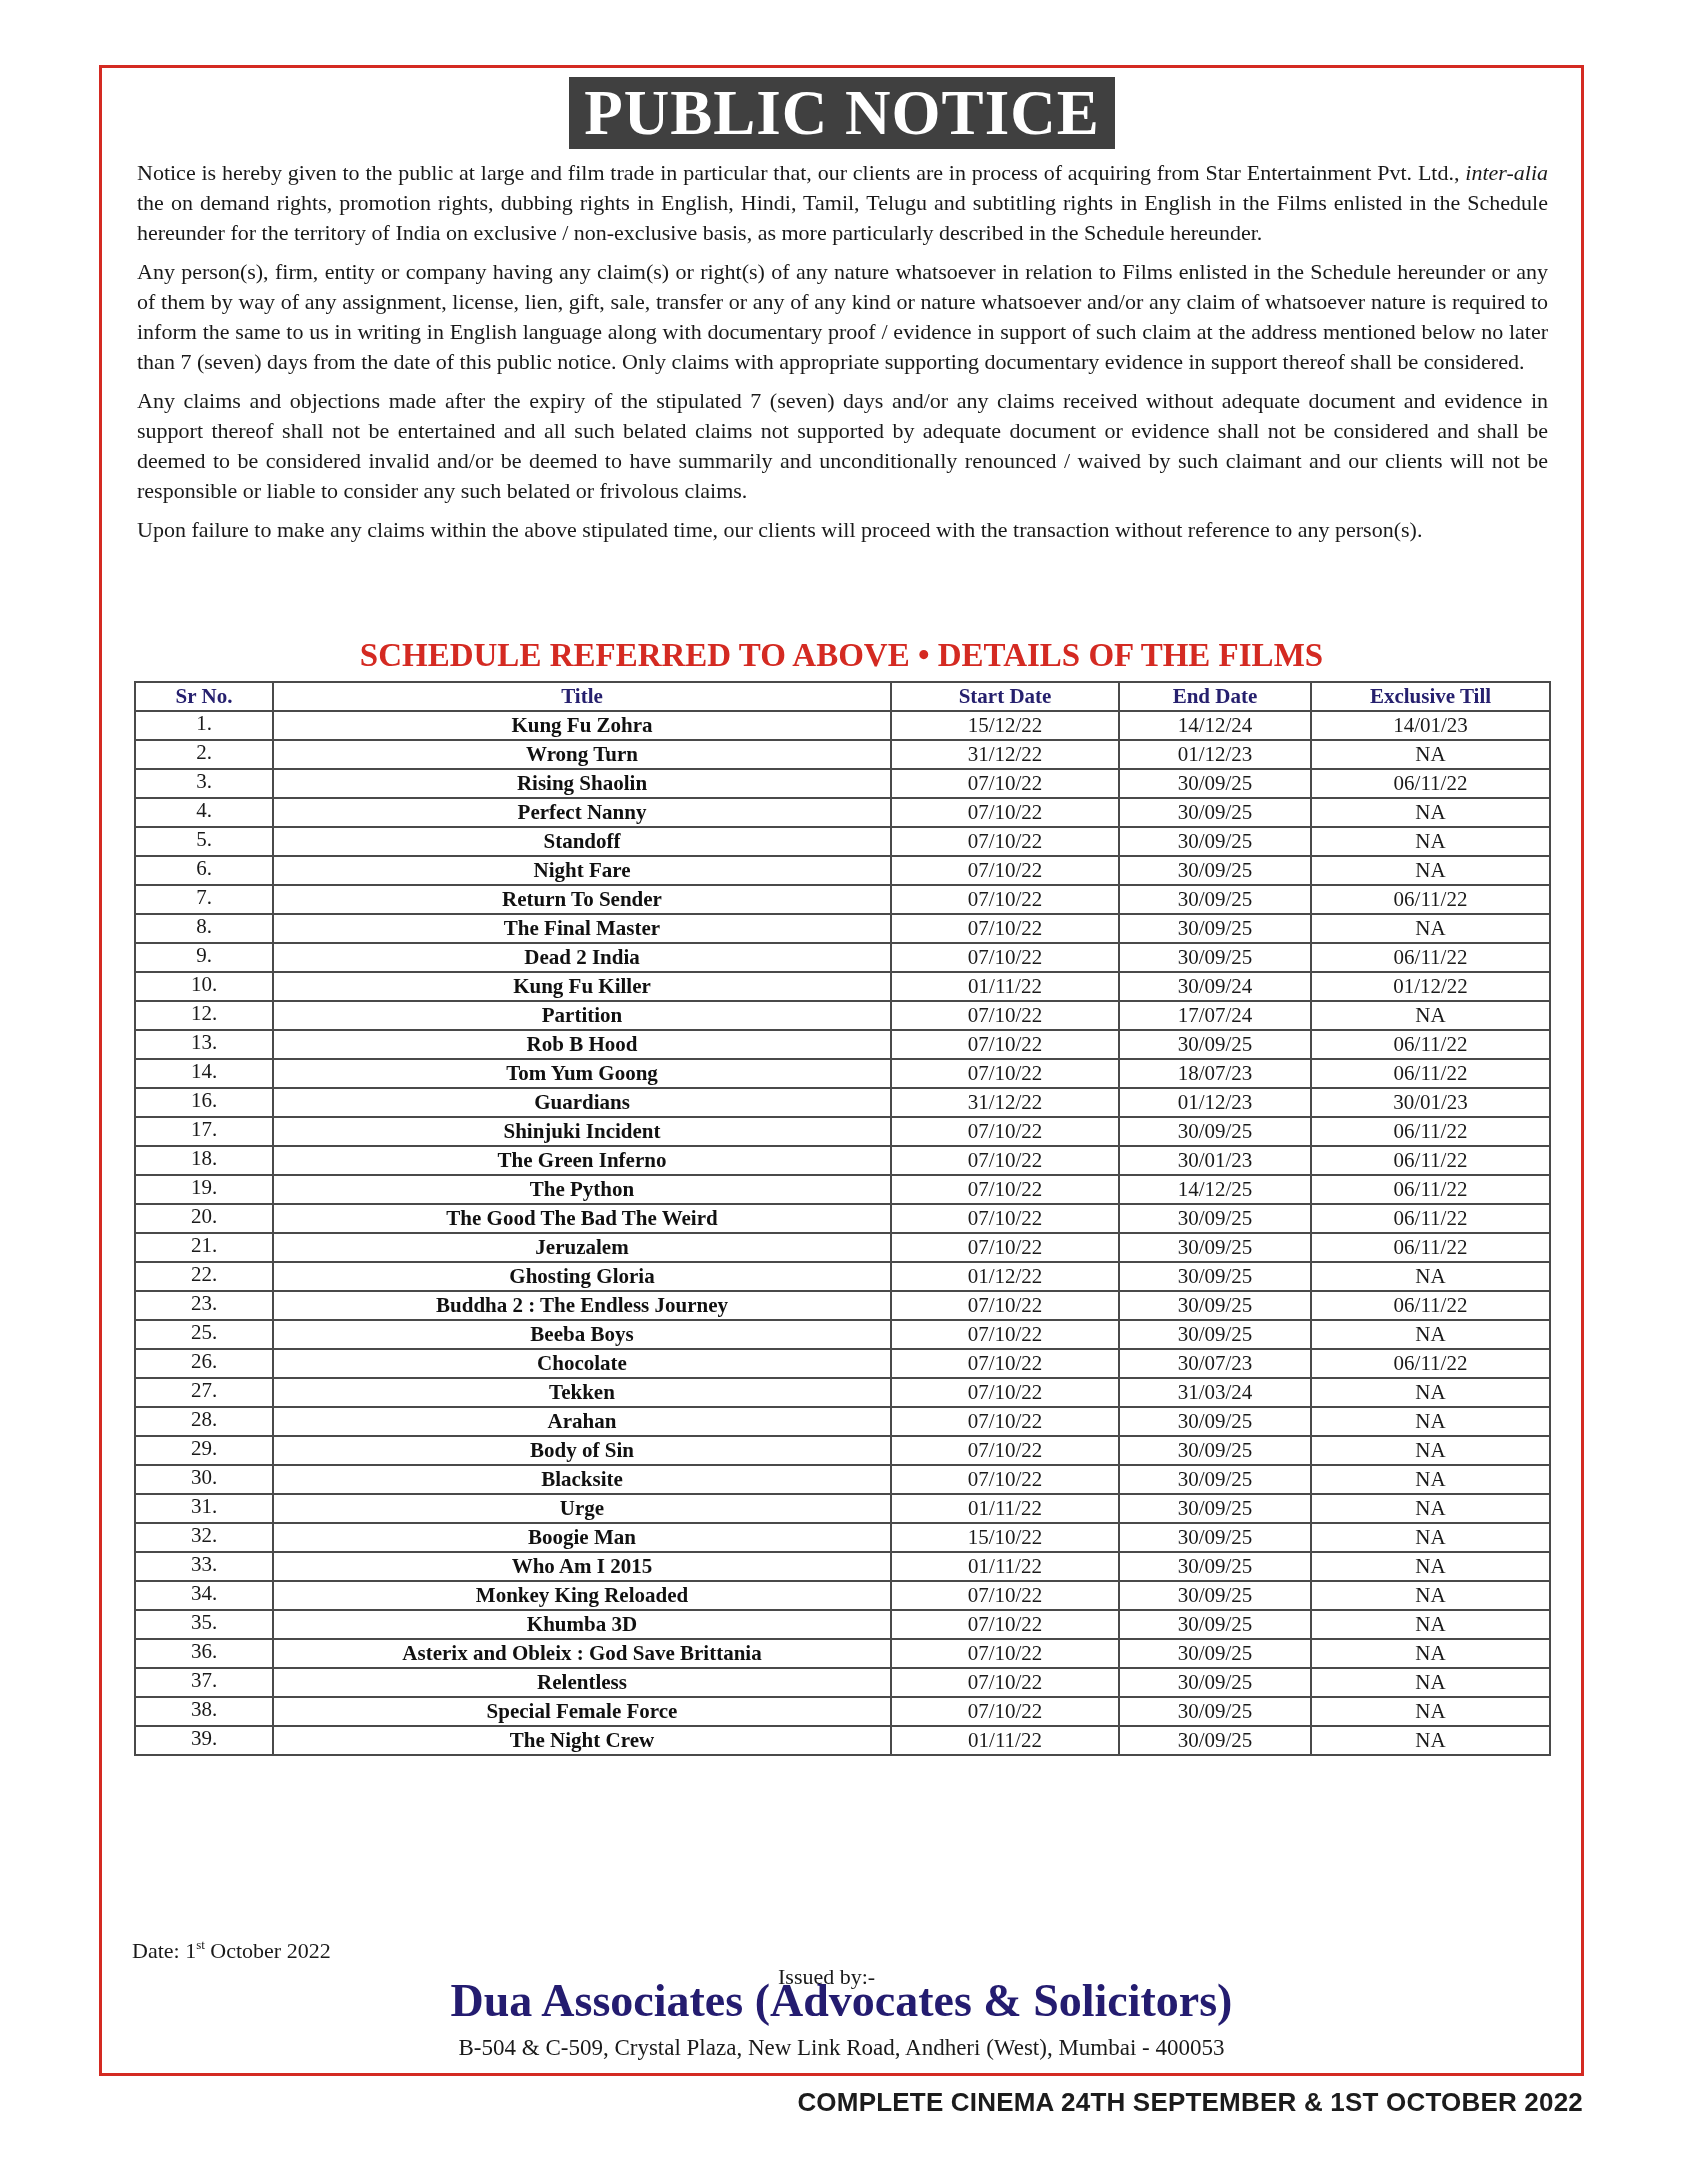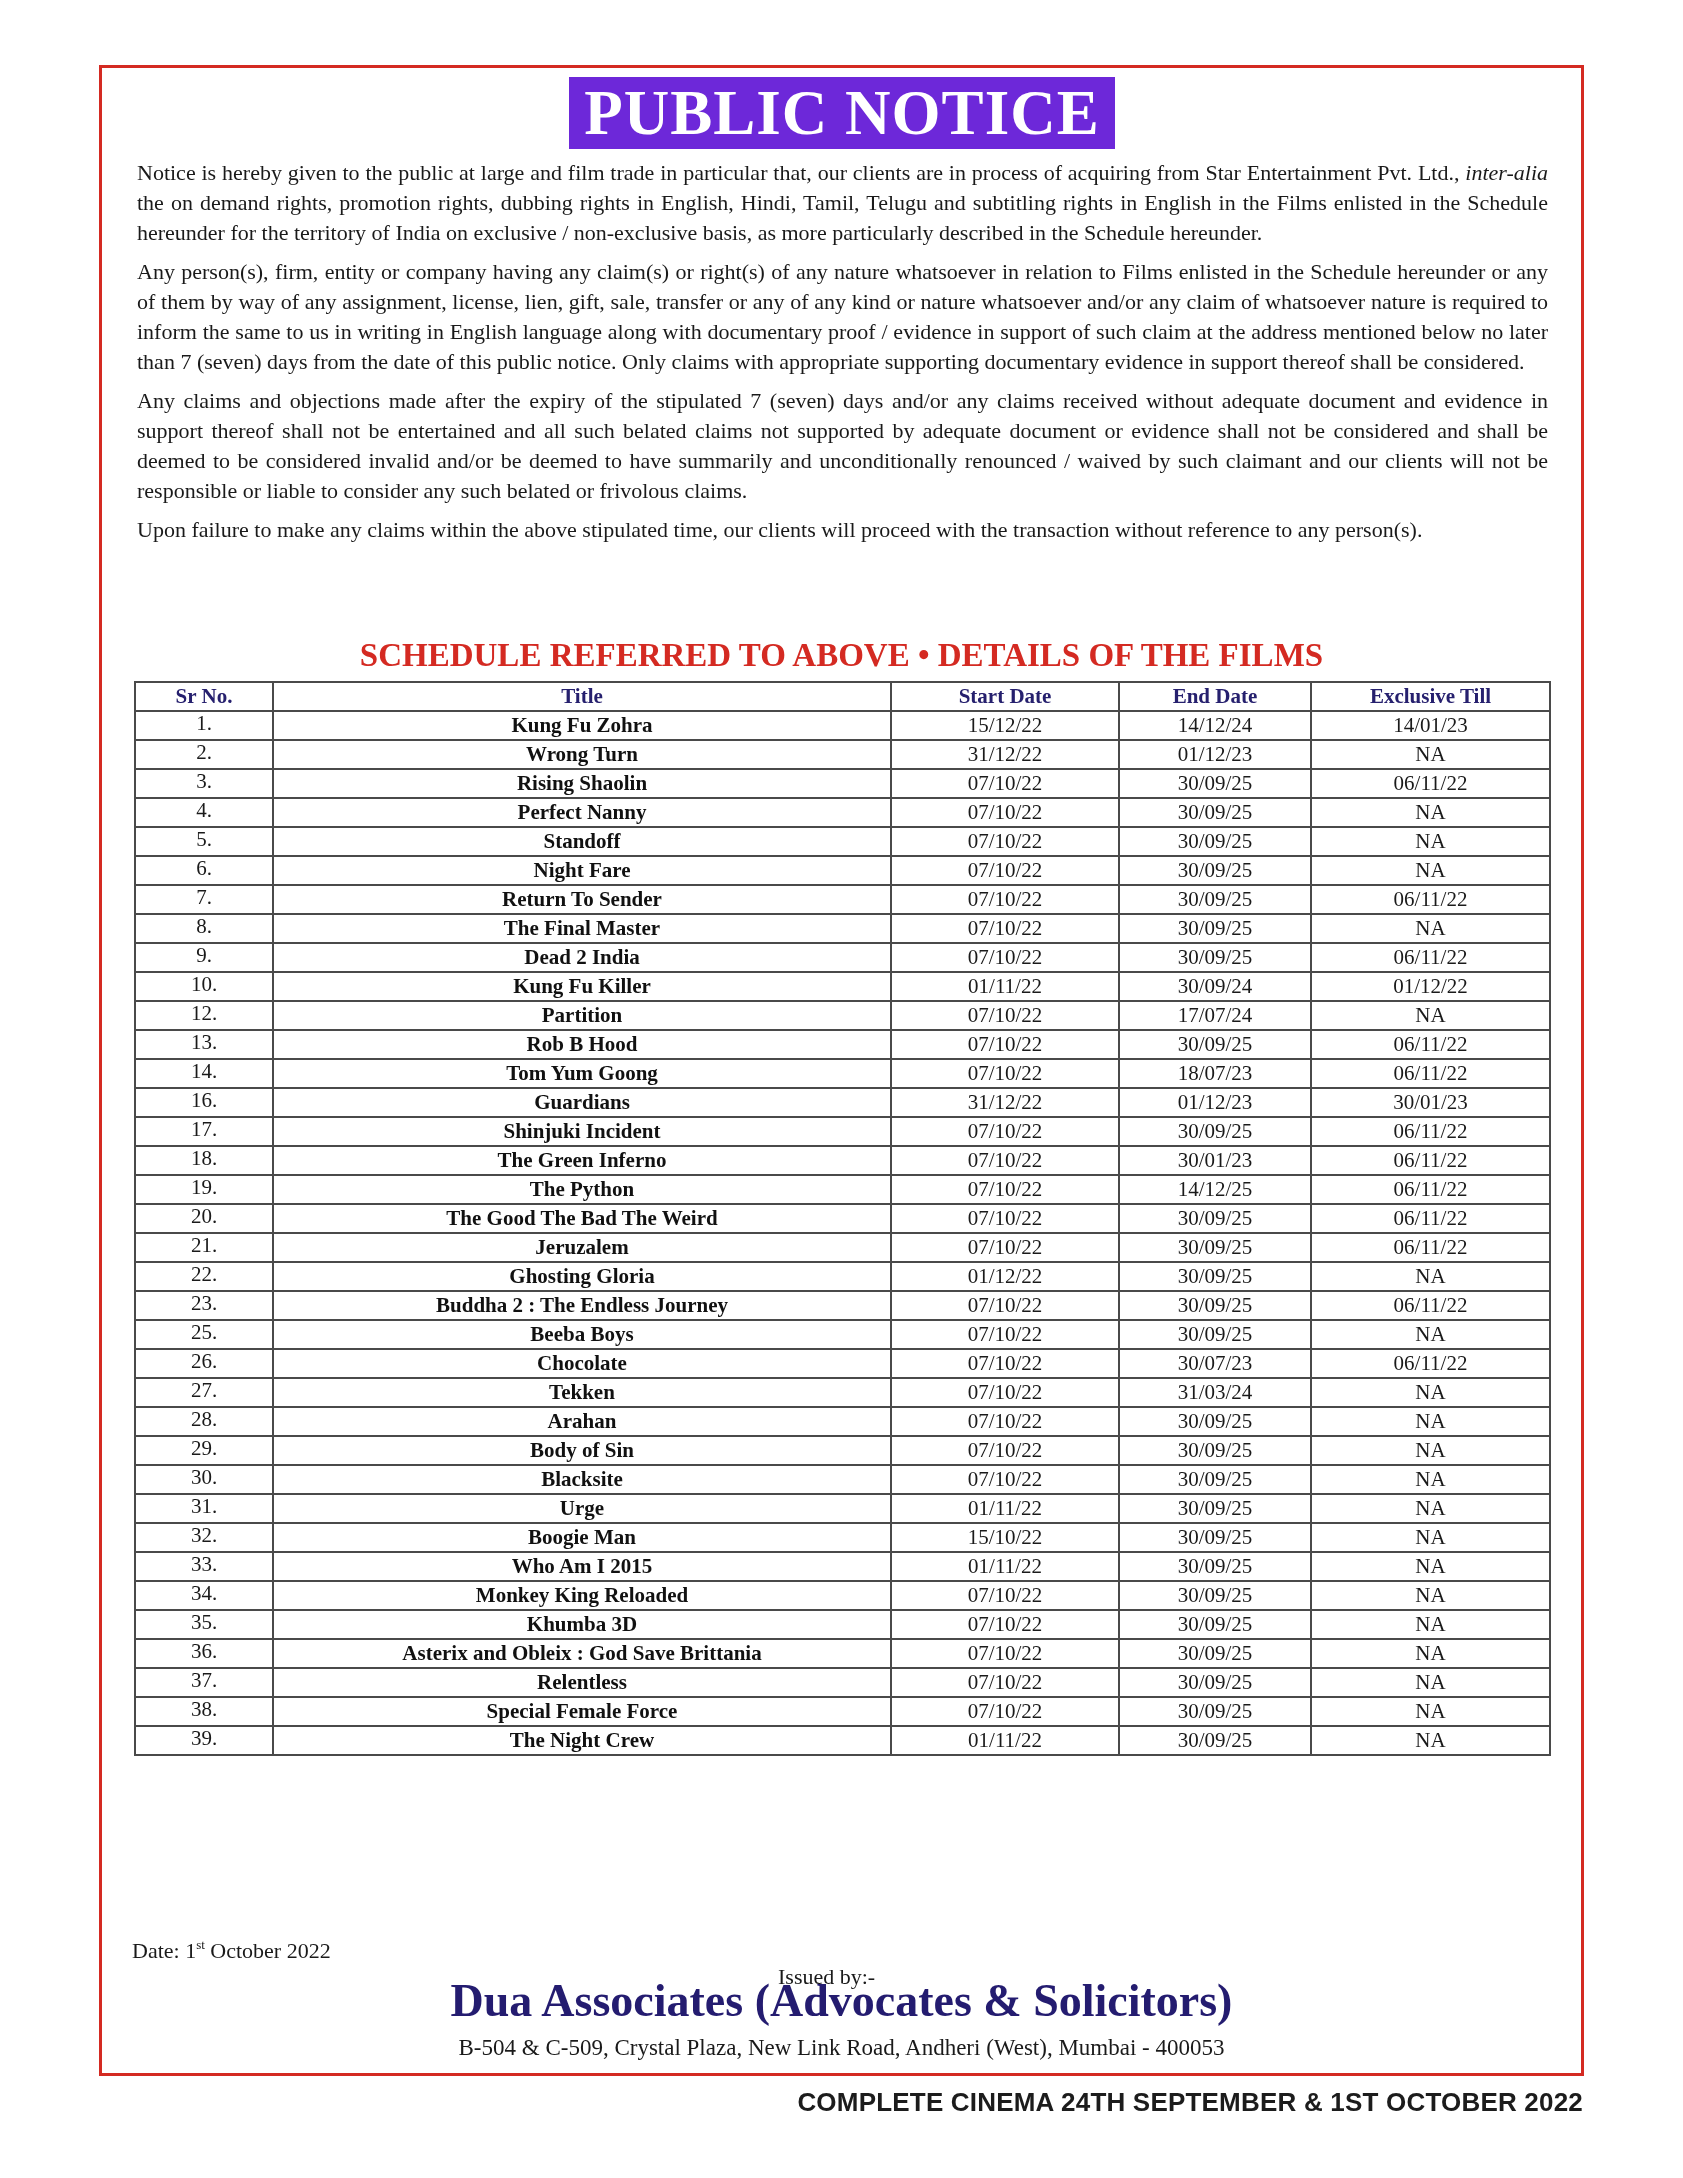--- a/index.html
+++ b/index.html
@@ -3,21 +3,21 @@
 <meta charset="utf-8">
 <style>
   html, body { margin: 0; padding: 0; background: #ffffff; }
   body { width: 1683px; height: 2178px; position: relative; overflow: hidden;
          font-family: "Liberation Serif", "DejaVu Serif", serif; color: #1a1a1a; }
 
   .frame { position: absolute; left: 99px; top: 65px; width: 1479px; height: 2005px;
            border: 3px solid #d42a22; }
 
   .banner { position: absolute; left: 569px; top: 77px; width: 546px; height: 72px;
-            background: #6d28d9; color: #ffffff; display: flex; align-items: center;
+            background: #404040; color: #ffffff; display: flex; align-items: center;
             justify-content: center; font-weight: bold; font-size: 63px; letter-spacing: 1px;
             line-height: 1; }
 
   .body-text { position: absolute; left: 137px; top: 158px; width: 1411px;
                font-size: 22px; line-height: 30px; text-align: justify; }
   .body-text p { margin: 0 0 9px 0; }
   .body-text em { font-style: italic; }
 
   .schedule-heading { position: absolute; left: 99px; width: 1485px; top: 635px;
                       text-align: center; color: #d42a22; font-weight: bold; font-size: 33px;

